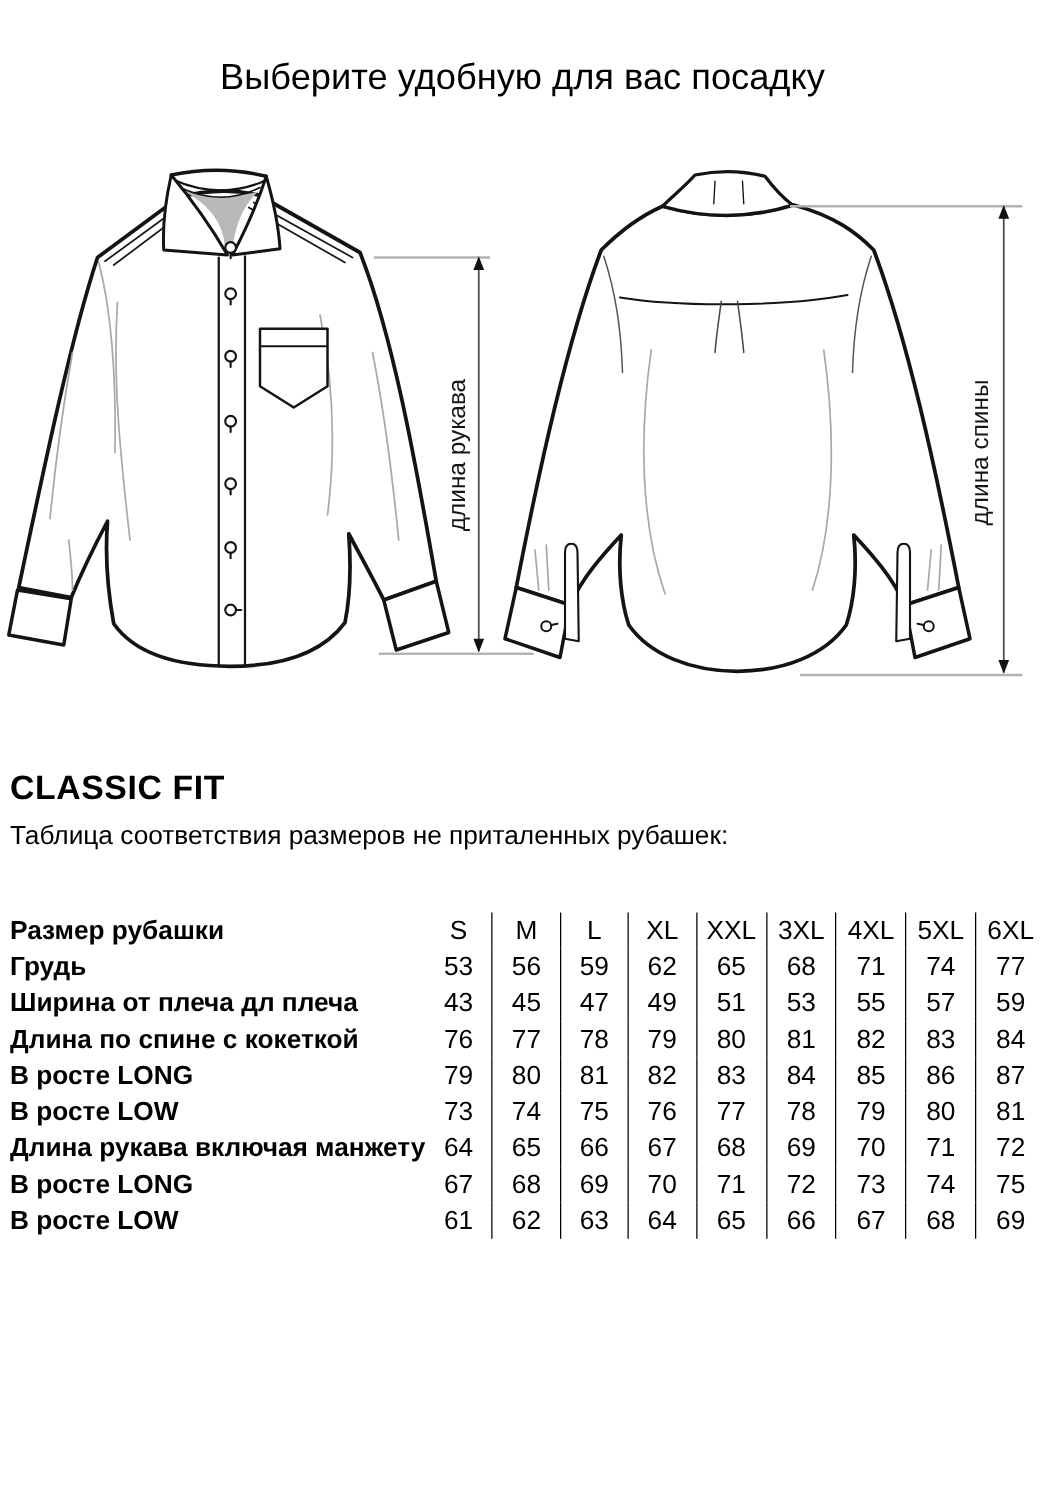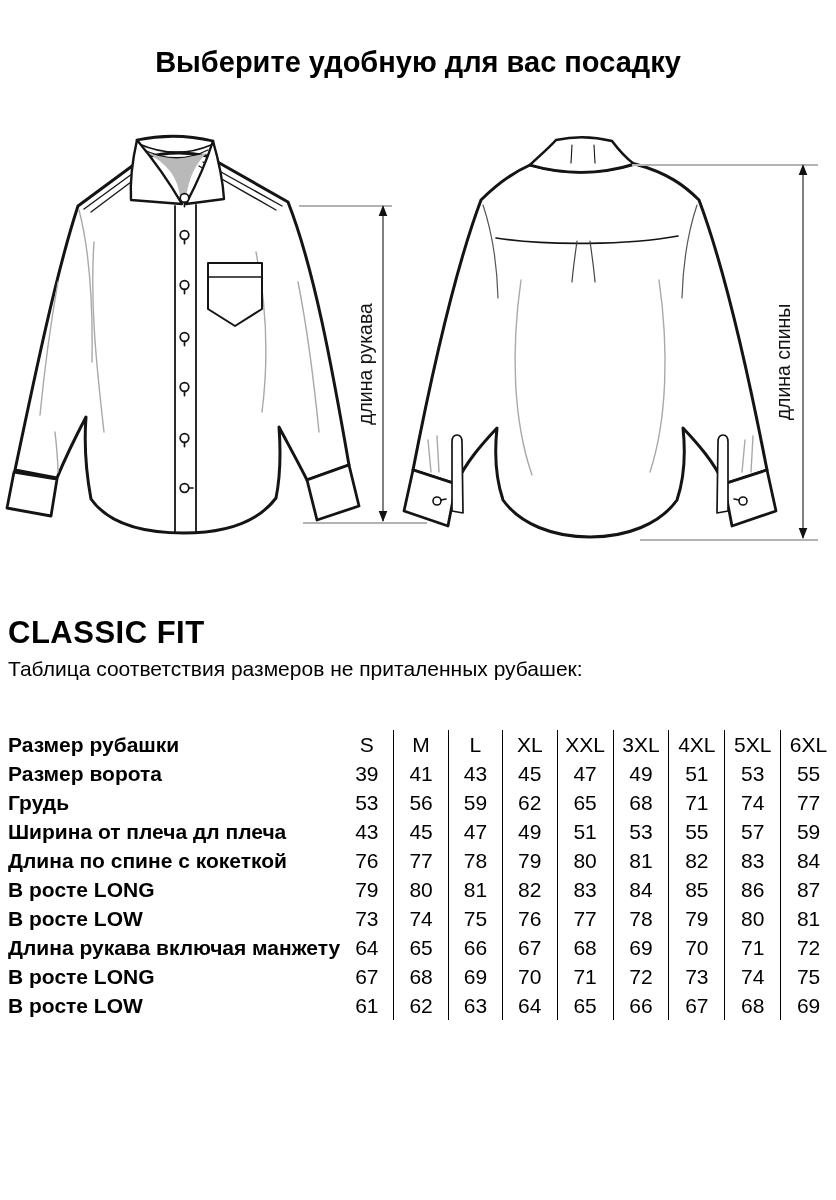--- a/index.html
+++ b/index.html
@@ -1,22 +1,22 @@
 <!DOCTYPE html>
 <html><head>
 <meta charset="utf-8">
 <style>
   html,body{margin:0;padding:0;background:#fff;}
   body{width:836px;height:1200px;font-family:"Liberation Sans",sans-serif;color:#000;}
   .page{position:relative;width:836px;height:1200px;overflow:hidden;background:#fff;}
   .title{position:absolute;top:46px;left:0;width:836px;text-align:center;
-         font-size:29px;font-weight:700;margin:0;}
+         font-size:29px;font-weight:400;margin:0;}
   .drawings{position:absolute;top:110px;left:0;}
   .fit-heading{position:absolute;top:615px;left:8px;margin:0;
-               font-size:31px;font-weight:900;letter-spacing:.5px;}
+               font-size:27px;font-weight:900;letter-spacing:.5px;}
   .subtitle{position:absolute;top:657px;left:8px;margin:0;font-size:21px;text-align:center;}
   .size-table{position:absolute;top:730px;left:8px;border-collapse:collapse;
               font-size:21px;table-layout:fixed;}
   .size-table th,.size-table td{height:29px;padding:0;font-weight:400;white-space:nowrap;}
   .size-table .label-col{width:314px;text-align:left;font-weight:bold;}
   .size-table .num{width:57px;text-align:center;border-left:1.5px solid #000;}
   .size-table .num.first{border-left:none;}
   svg text{font-family:"Liberation Sans",sans-serif;}
 </style>
 </head>
@@ -159,32 +159,20 @@
           <th class="num">XL</th>
           <th class="num">XXL</th>
           <th class="num">3XL</th>
           <th class="num">4XL</th>
           <th class="num">5XL</th>
           <th class="num">6XL</th>
         </tr>
     </thead>
     <tbody id="size-table-body">
         <tr>
-          <td class="label-col">Размер ворота</td>
-          <td class="num first">39</td>
-          <td class="num">41</td>
-          <td class="num">43</td>
-          <td class="num">45</td>
-          <td class="num">47</td>
-          <td class="num">49</td>
-          <td class="num">51</td>
-          <td class="num">53</td>
-          <td class="num">55</td>
-        </tr>
-        <tr>
           <td class="label-col">Грудь</td>
           <td class="num first">53</td>
           <td class="num">56</td>
           <td class="num">59</td>
           <td class="num">62</td>
           <td class="num">65</td>
           <td class="num">68</td>
           <td class="num">71</td>
           <td class="num">74</td>
           <td class="num">77</td>

